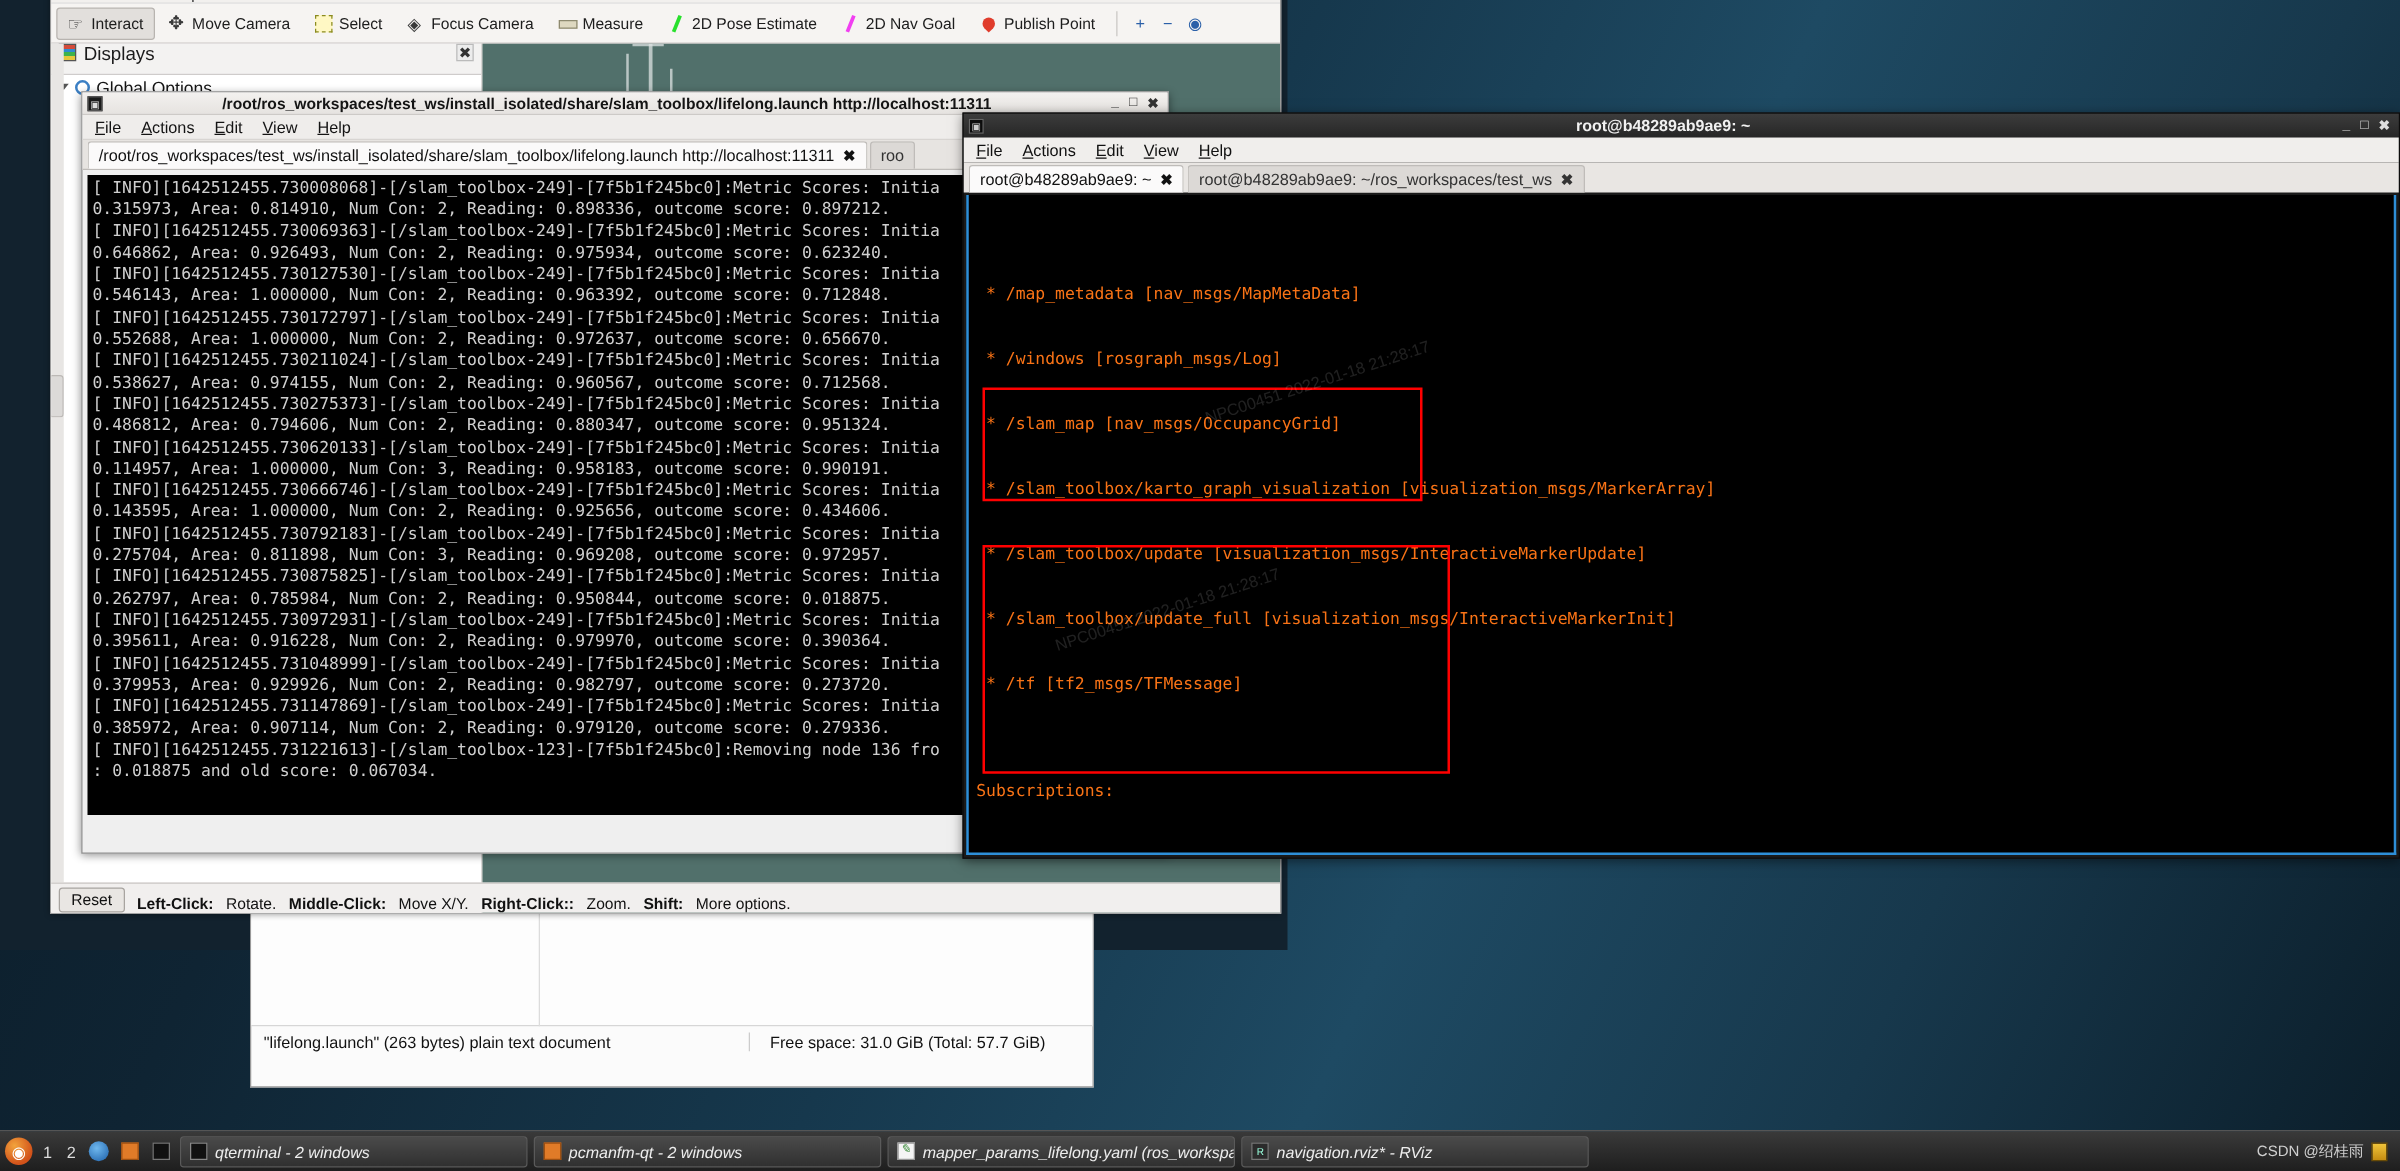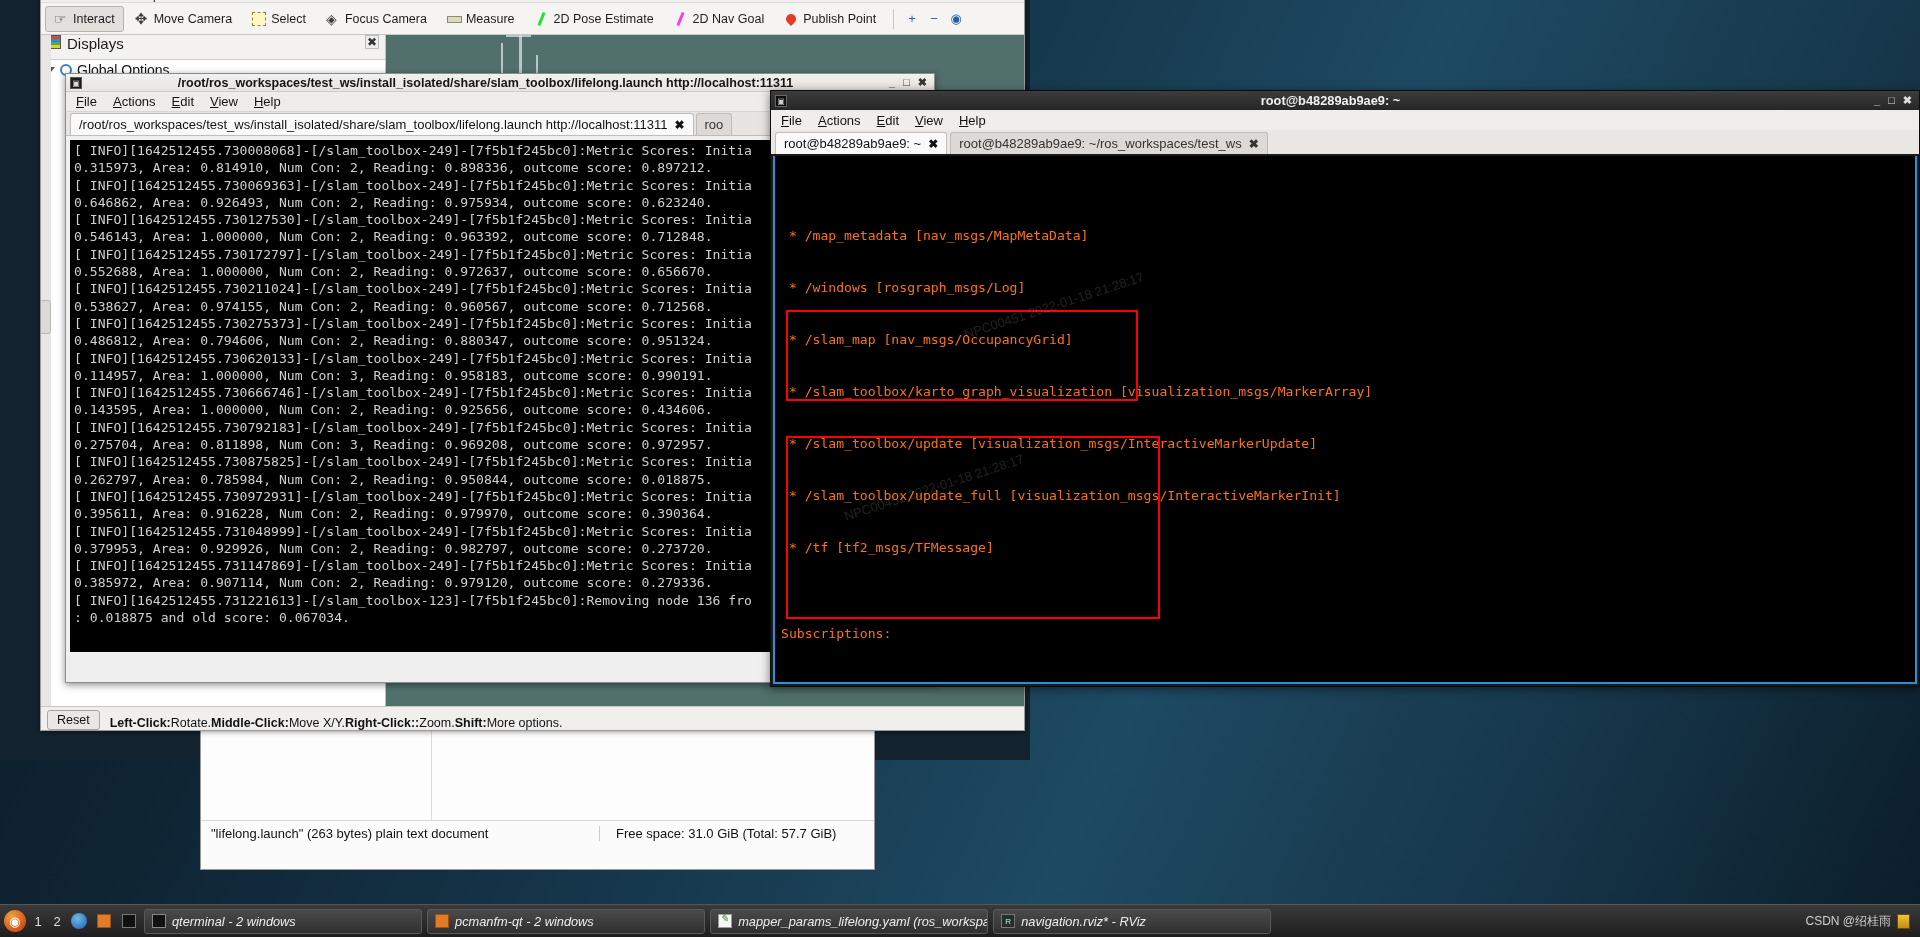--- a/index.html
+++ b/index.html
@@ -314,21 +314,21 @@
       <div class="grid-speck" style="left:120px;top:0px;width:25px;height:2px;"></div>
     </div>
   </div>
 
   <div class="rviz-left-strip">
     <div class="mini-tab" style="top:265px"></div>
   </div>
 
   <div class="rviz-status">
     <span class="reset-btn">Reset</span>
-    <span style="display:flex;gap:0;margin-top:20px;">
+    <span style="display:flex;gap:10px;margin-top:20px;">
       <b>Left-Click:</b>
         <span> Rotate. </span>
         <b>Middle-Click:</b>
         <span> Move X/Y. </span>
         <b>Right-Click::</b>
         <span> Zoom. </span>
         <b>Shift:</b>
         <span> More options.</span>
     </span>
   </div>

